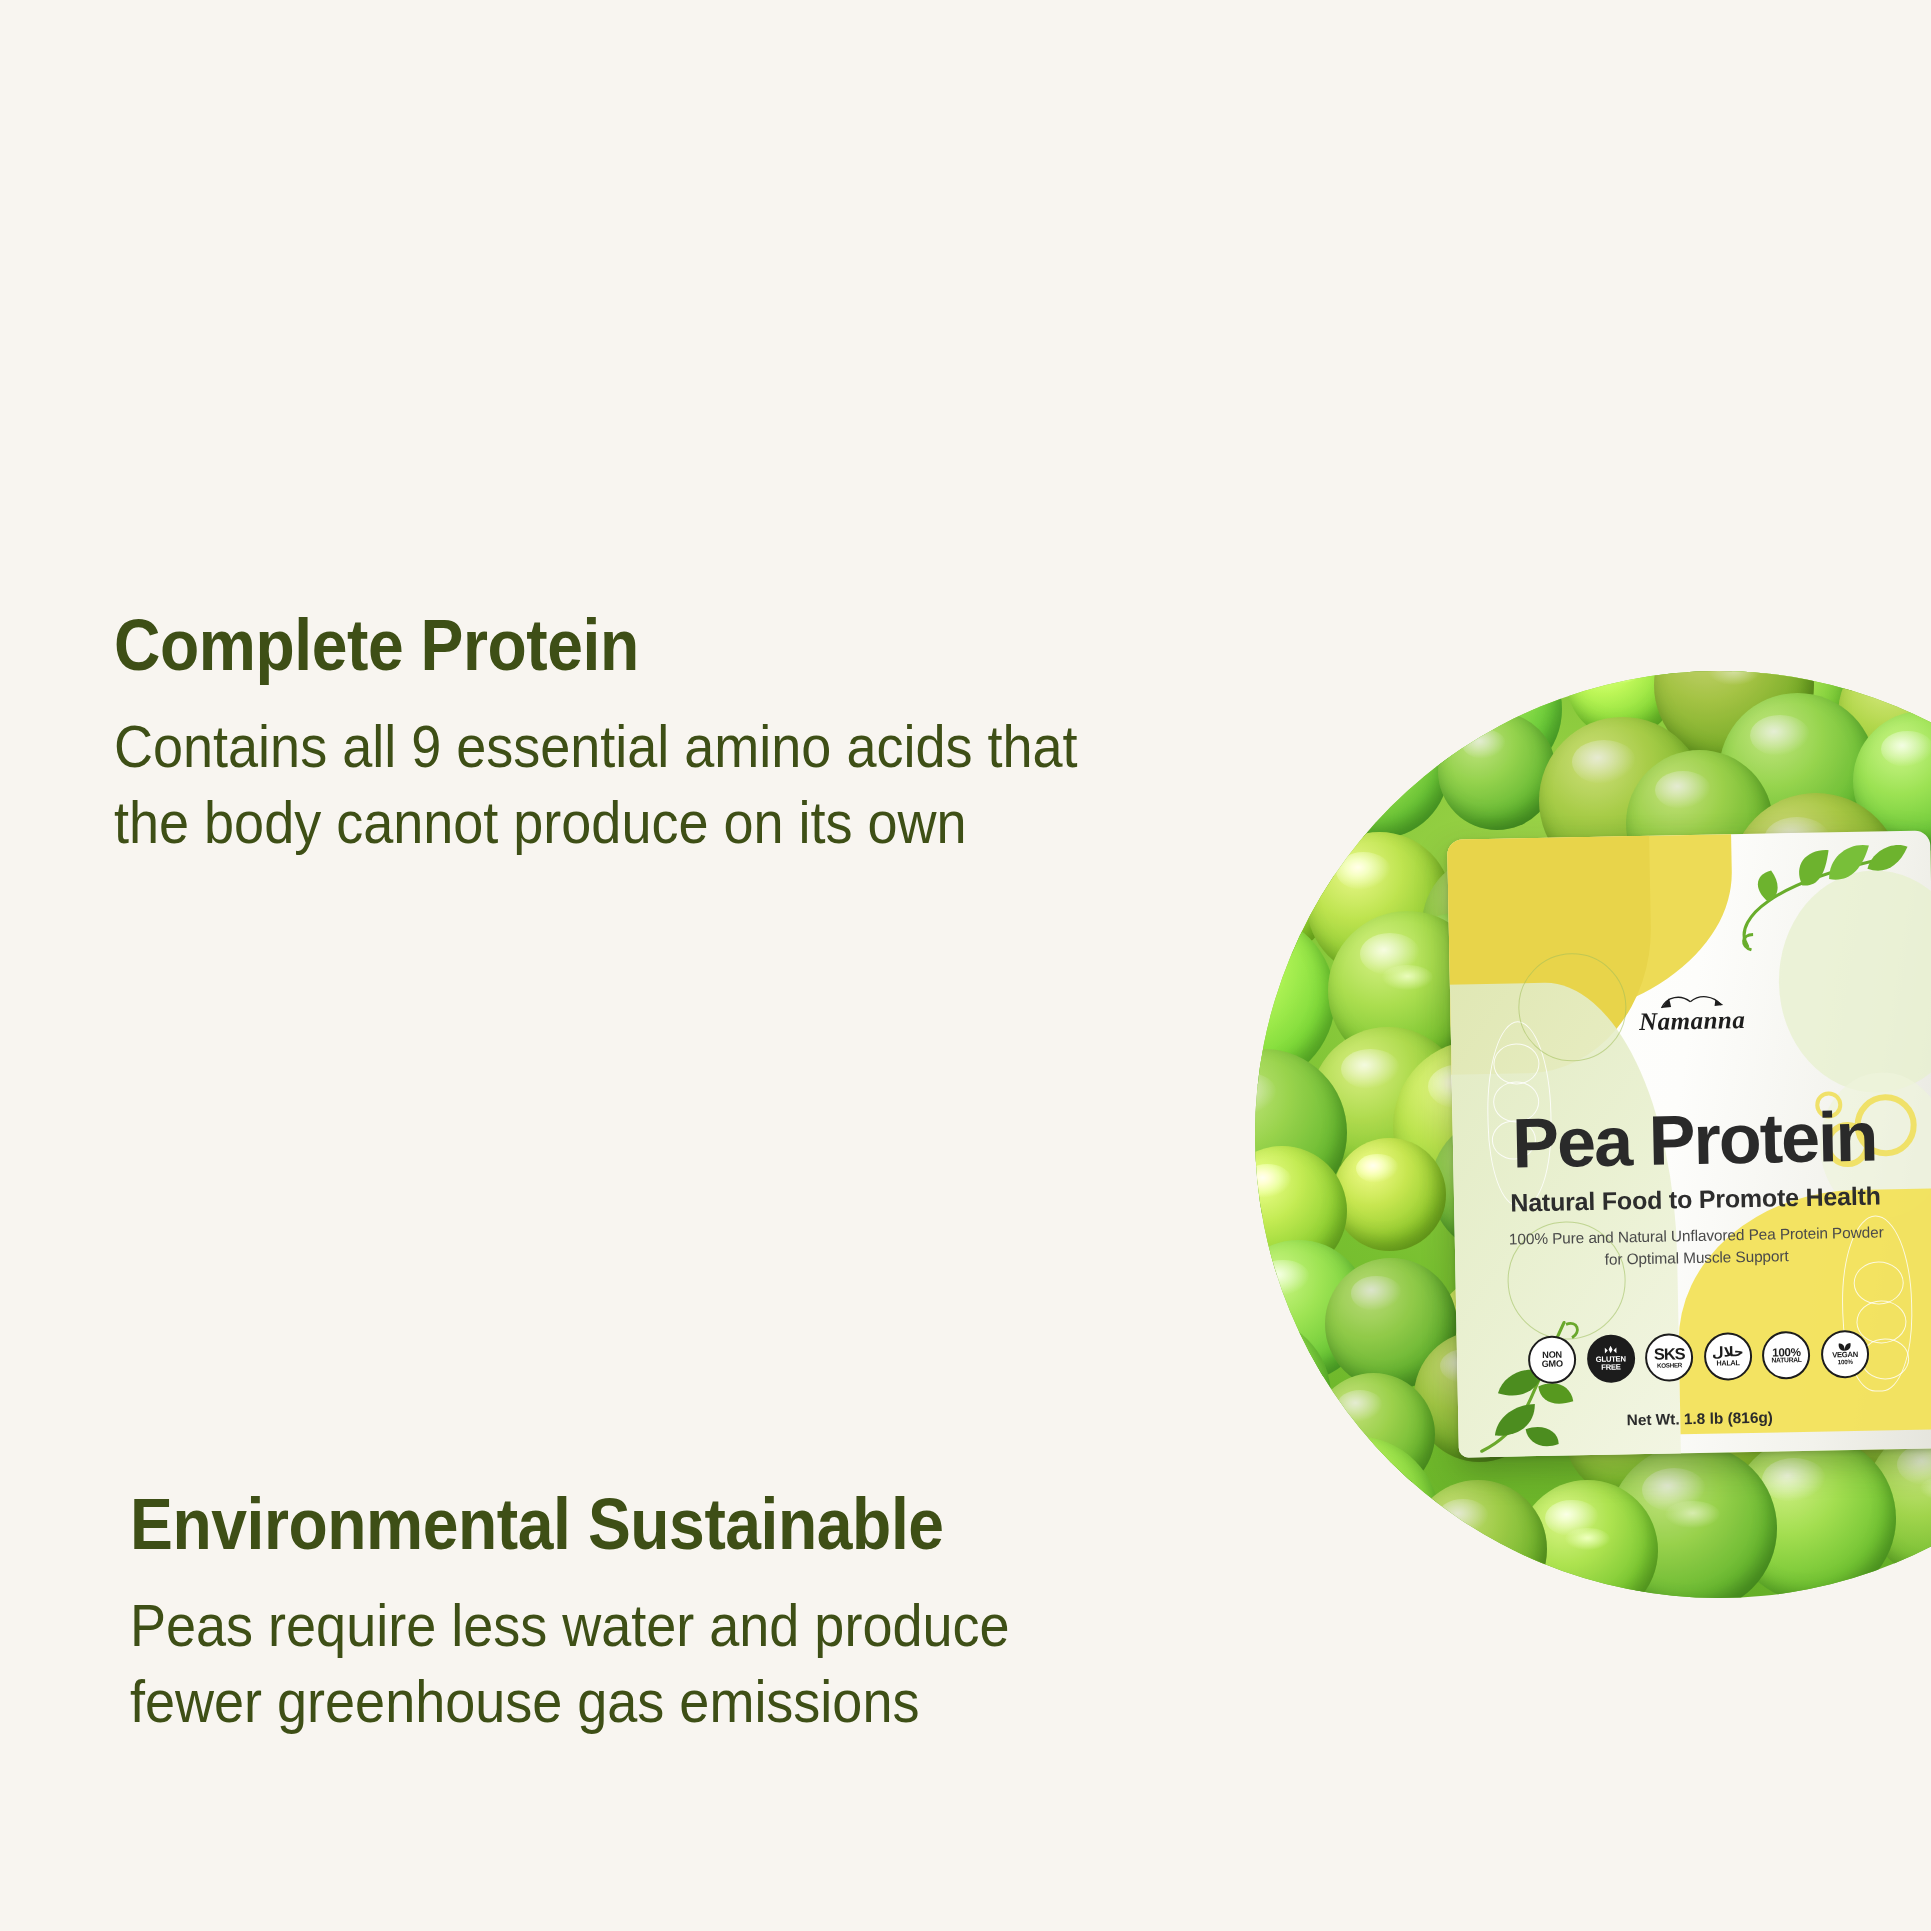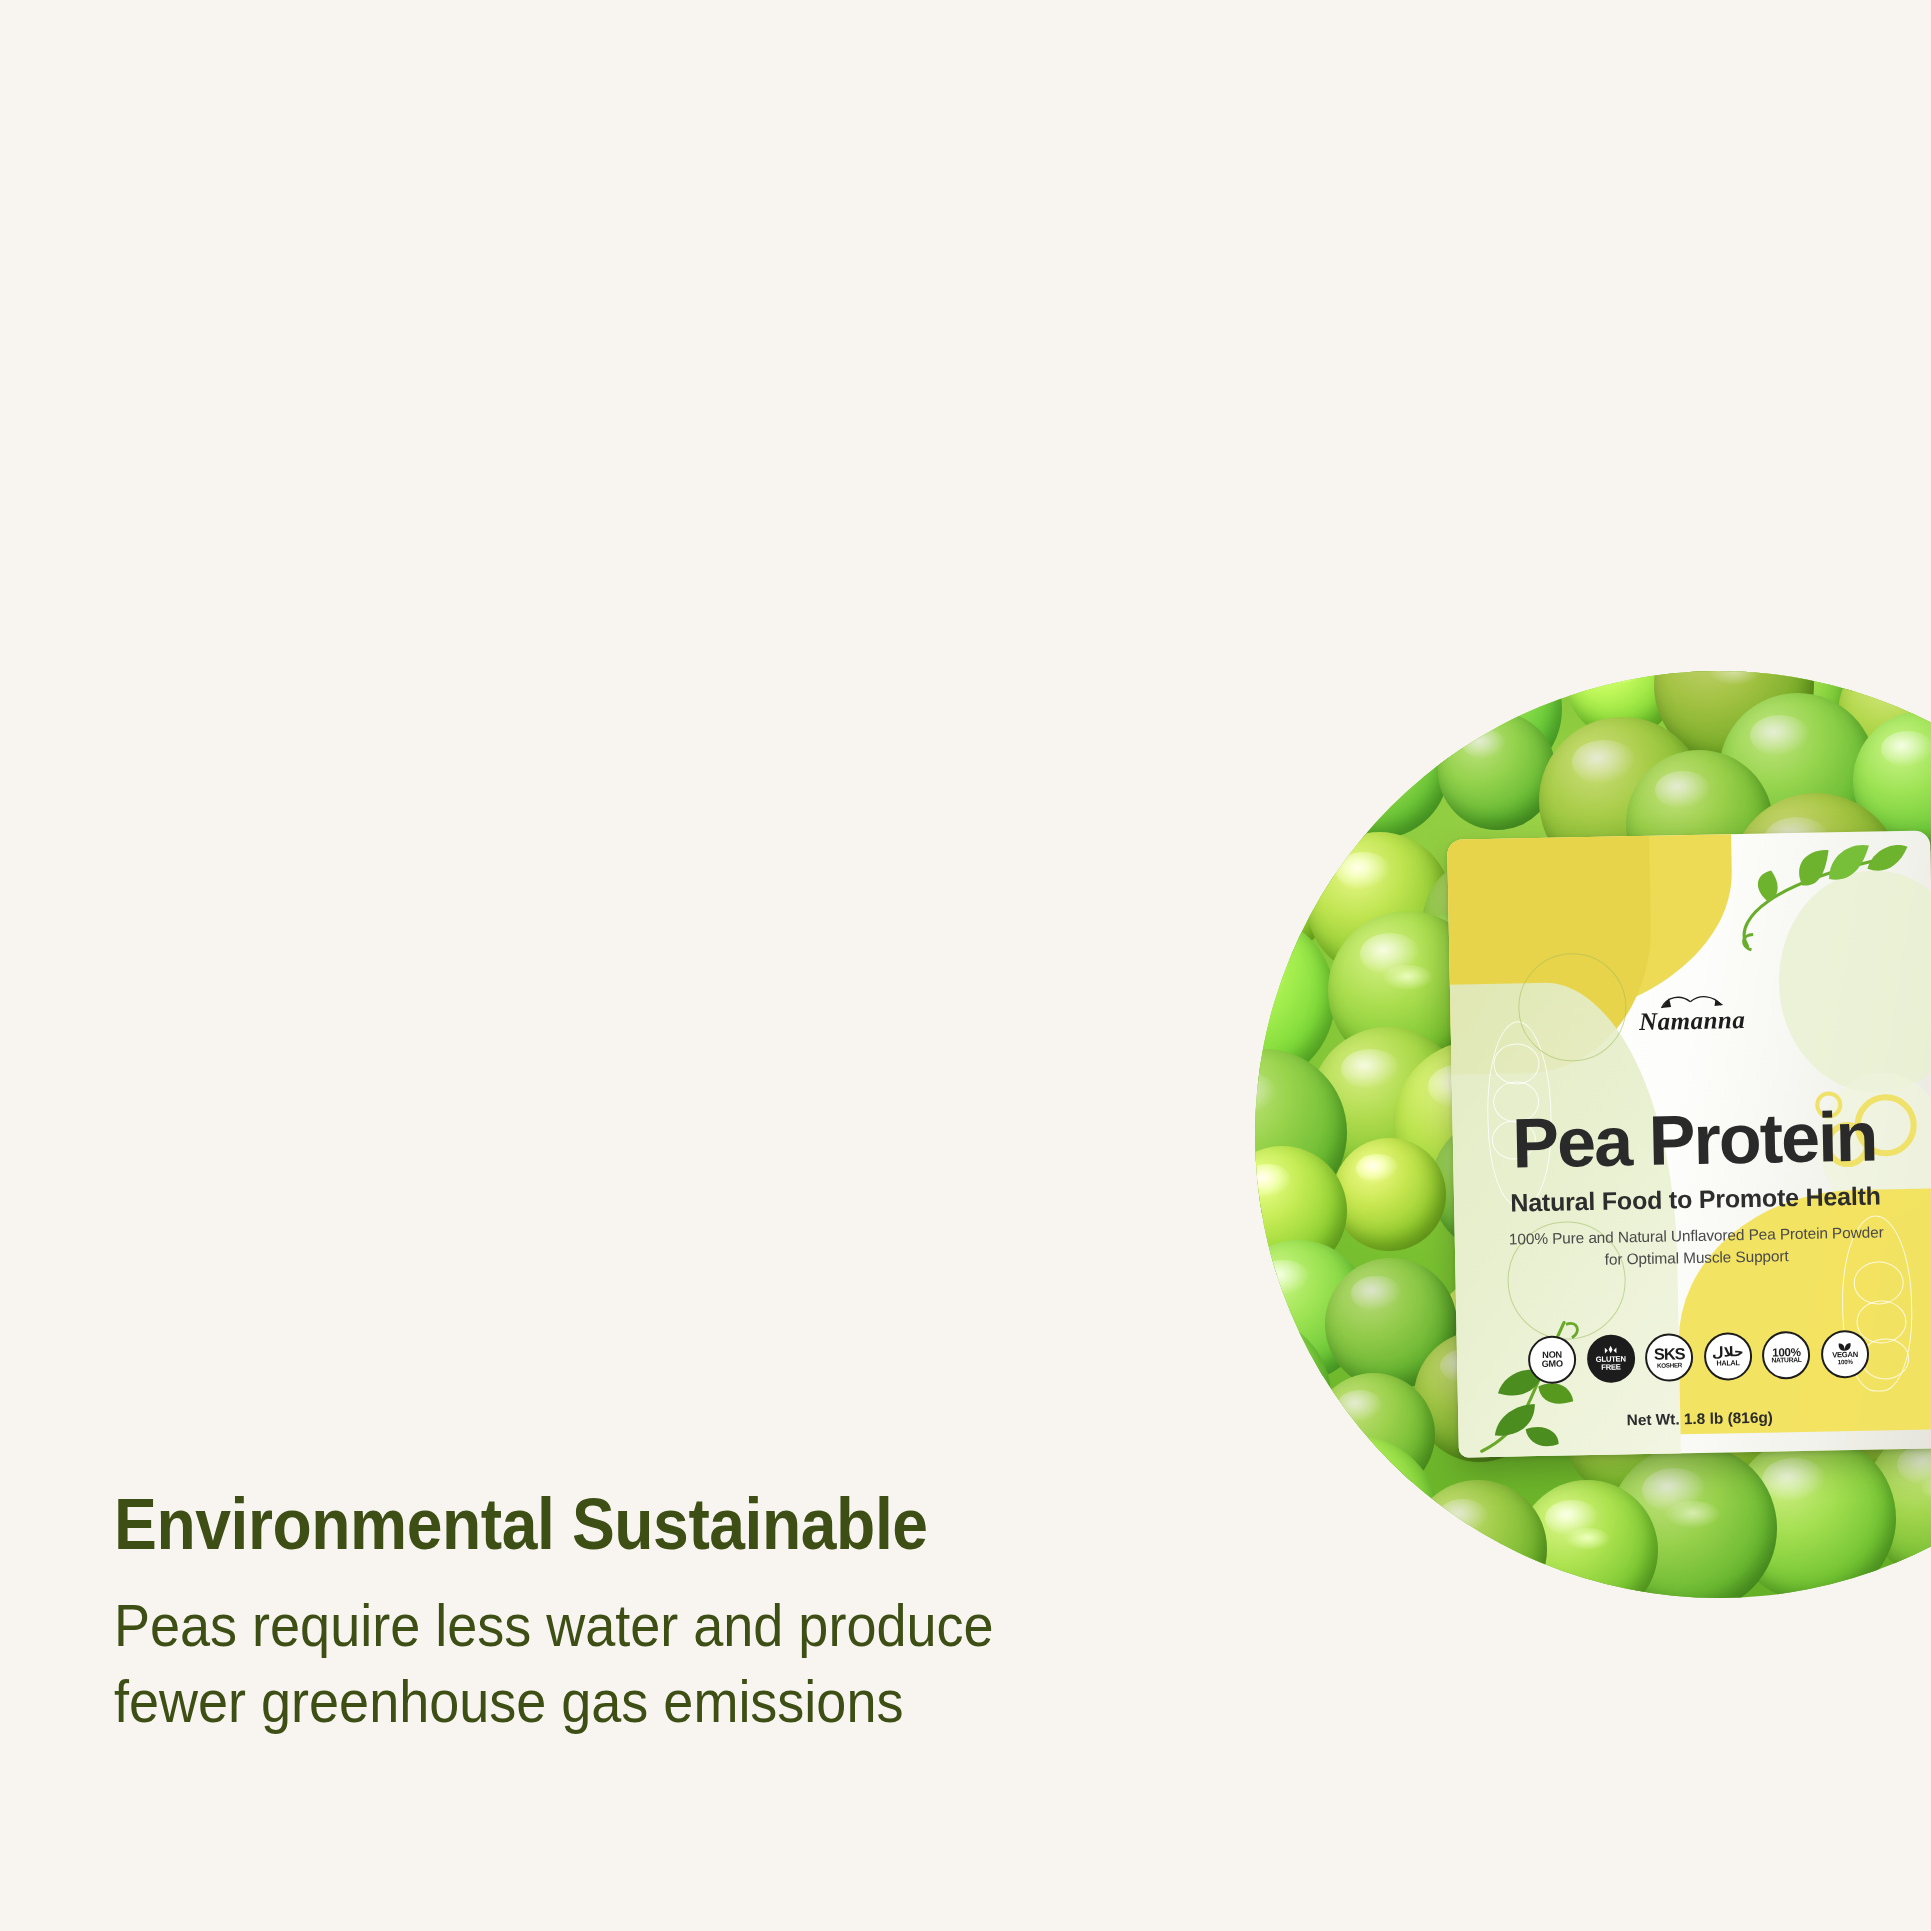--- a/index.html
+++ b/index.html
@@ -24,21 +24,21 @@
   .feat{position:absolute;left:114px;}
   .feat h2{margin:0;color:#3e4f16;font-weight:700;font-size:73px;line-height:1.02;
            letter-spacing:-0.5px;transform:scaleX(.88);transform-origin:0 50%;
            white-space:nowrap;}
   .feat p{margin:27px 0 0 0;color:#3e4f16;font-weight:400;font-size:60px;
           line-height:1.26;letter-spacing:0px;transform:scaleX(.90);
           transform-origin:0 50%;}
   .feat p span{display:block;white-space:nowrap;}
   #feat-0{top:608px;}
   #feat-1{top:1062px;}
-  #feat-2{top:1487px;}
+  #feat-2{top:1487px;margin-left:16px;}
 
   
   .prod{position:absolute;left:1163px;top:637px;width:830px;height:1004px;}
   .circle-clip{position:absolute;left:0;top:0;width:830px;height:1004px;overflow:hidden;}
   .pea-circle{position:absolute;left:92px;top:34px;width:927px;height:927px;
               border-radius:50%;overflow:hidden;
               background:radial-gradient(circle at 35% 28%,#a8da50 0%,#78c030 42%,#5aa521 100%);}
   .pea-circle .pea{position:absolute;border-radius:50%;
      background:radial-gradient(circle at 33% 27%,#d4ef84 0%,#a9dc4e 33%,#79c331 66%,#4f9a1c 100%);
      box-shadow:inset -5.8px -9.7px 17.4px rgba(40,90,10,.45);}
@@ -96,20 +96,27 @@
          font-size:15.4px;font-weight:700;color:#2b2b2b;}
 
   .vine{position:absolute;}
 </style>
 </head>
 <body>
 
 <div id="page">
 
 
+  <div class="feat" id="feat-0">
+    <h2>Complete Protein</h2>
+    <p>
+      <span>Contains all 9 essential amino acids that</span>
+      <span>the body cannot produce on its own</span>
+    </p>
+  </div>
 
 
   <div class="feat" id="feat-2">
     <h2>Environmental Sustainable</h2>
     <p>
       <span>Peas require less water and produce</span>
       <span>fewer greenhouse gas emissions</span>
     </p>
   </div>
 

